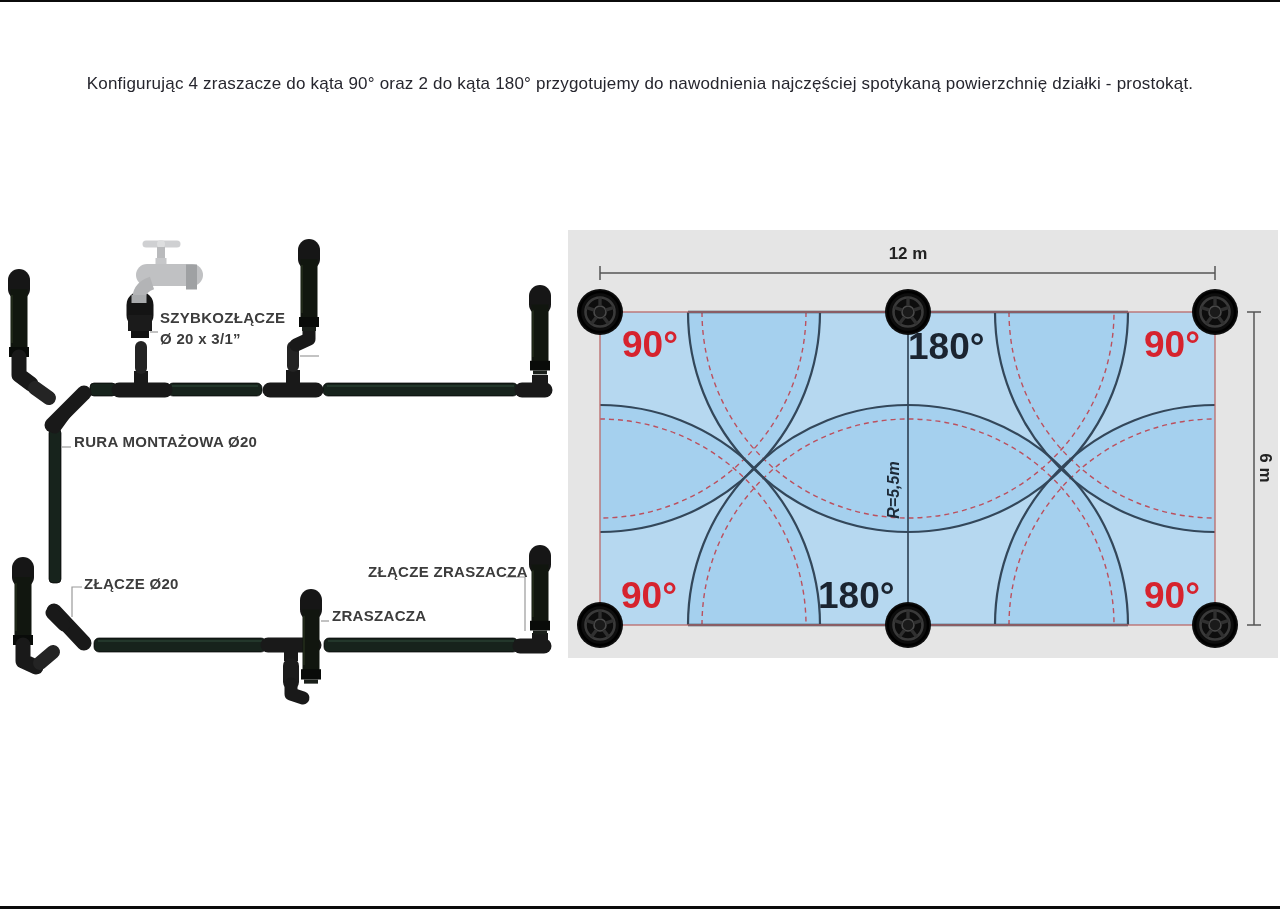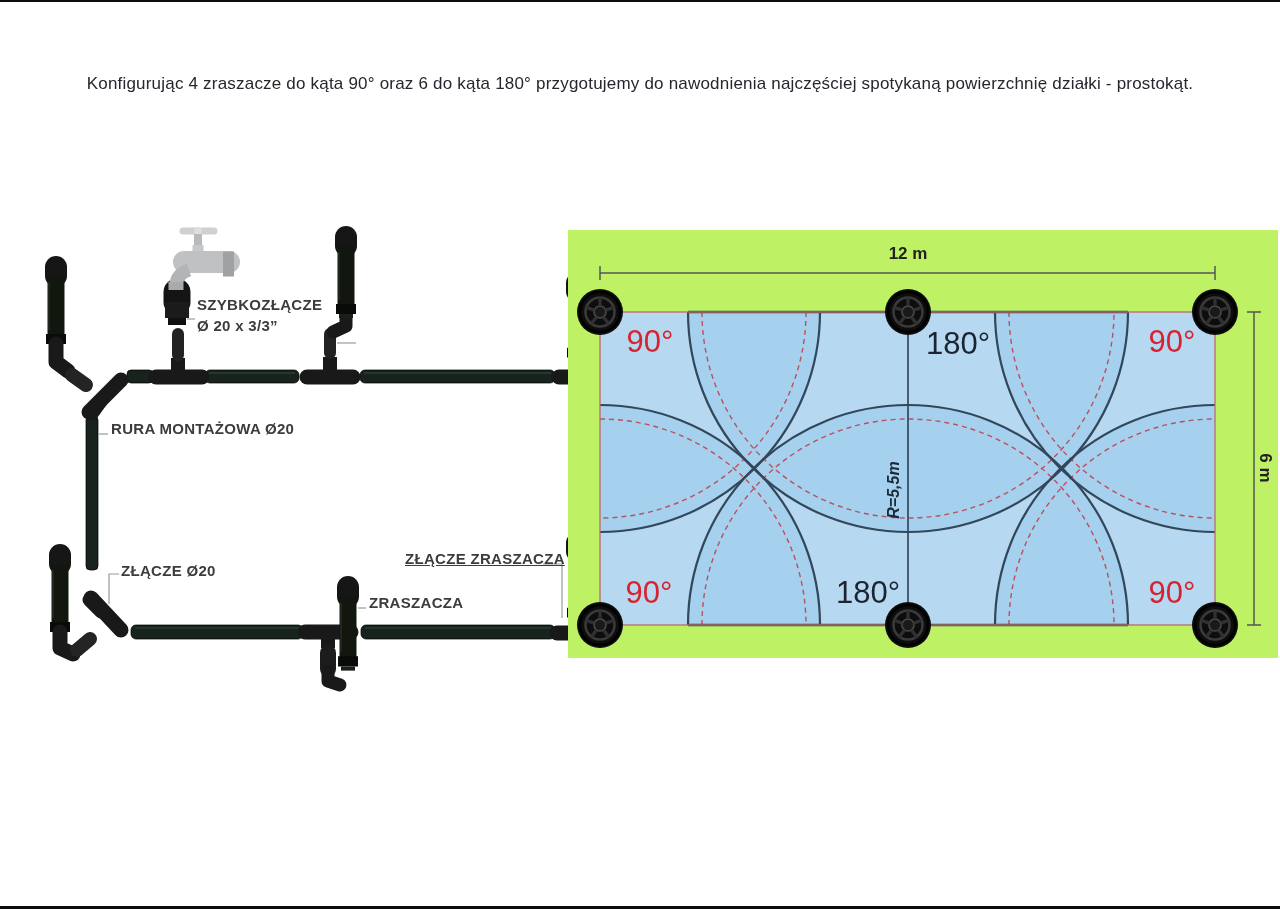--- a/index.html
+++ b/index.html
@@ -8,54 +8,54 @@
     font-family:"Liberation Sans","DejaVu Sans",sans-serif;overflow:hidden;
   }
   .edge{position:absolute;left:0;width:1280px;background:#0b0b0b;}
   .edge-top{top:0;height:2px;}
   .edge-bottom{bottom:0;height:3px;}
   .headline{
     position:absolute;top:74px;left:40px;width:1200px;text-align:center;
     font-size:17px;color:#26262e;letter-spacing:.2px;
   }
   
-  .assembly{position:absolute;left:0;top:222px;width:565px;height:487px;margin-left:37px;}
+  .assembly{position:absolute;left:0;top:235px;width:565px;height:487px;}
   .assembly svg{position:absolute;left:0;top:0;}
   .part-label{
     position:absolute;font-size:15px;font-weight:600;color:#3c3c3c;
     letter-spacing:.3px;line-height:21px;white-space:nowrap;
   }
   
-  .plan{position:absolute;left:568px;top:230px;width:710px;height:428px;background:#bef264;}
+  .plan{position:absolute;left:568px;top:230px;width:710px;height:428px;background:#e5e5e5;}
   .plan svg{position:absolute;left:0;top:0;}
   .dim-label{position:absolute;font-size:17px;font-weight:600;color:#222222;}
   .dim-12{left:240px;top:14px;width:200px;text-align:center;}
   .dim-6{left:672px;top:228px;width:50px;text-align:center;transform:rotate(90deg);transform-origin:center;}
   .radius-label{
     position:absolute;left:286px;top:251px;width:80px;text-align:center;
     font-size:16px;font-style:italic;font-weight:600;color:#1d2a38;
     transform:rotate(-90deg);transform-origin:center;
   }
-  .angle{position:absolute;font-weight:normal;font-size:31px;letter-spacing:0;}
+  .angle{position:absolute;font-weight:bold;font-size:37px;letter-spacing:0;}
   .angle-90{color:#d6232e;width:80px;text-align:center;}
-  .angle-180{color:#1b2430;width:100px;text-align:center;}
+  .angle-180{color:#1b2430;width:100px;text-align:left;}
   .a90-tl{left:42px;top:94px;}
   .a90-tr{left:564px;top:94px;}
   .a90-bl{left:41px;top:345px;}
   .a90-br{left:564px;top:345px;}
   .a180-t{left:340px;top:96px;}
   .a180-b{left:250px;top:345px;}
 </style>
 </head>
 <body>
 
 <div class="edge edge-top"></div>
 <div class="edge edge-bottom"></div>
 
-<div class="headline">Konfigurując 4 zraszacze do kąta 90° oraz 6 do kąta 180° przygotujemy do nawodnienia najczęściej spotykaną powierzchnię działki - prostokąt.</div>
+<div class="headline">Konfigurując 4 zraszacze do kąta 90° oraz 2 do kąta 180° przygotujemy do nawodnienia najczęściej spotykaną powierzchnię działki - prostokąt.</div>
 
 <div class="assembly">
   <svg width="565" height="487" viewBox="0 0 565 487">
     <defs>
       <g id="spr">
         <line x1="0" y1="1" x2="0" y2="8" stroke="#2a2a2a" stroke-width="9"></line>
         <line x1="0" y1="7" x2="0" y2="16" stroke="#161616" stroke-width="22" stroke-linecap="round"></line>
         <line x1="0" y1="16" x2="0" y2="80" stroke="#11160f" stroke-width="17"></line>
         <line x1="0" y1="74" x2="0" y2="84" stroke="#090b09" stroke-width="20"></line>
         <line x1="0" y1="84" x2="0" y2="88" stroke="#1a1f1a" stroke-width="14"></line>
@@ -148,26 +148,26 @@
 
     <g>
       <line x1="520" y1="411" x2="544" y2="411" stroke="#191919" stroke-width="15" stroke-linecap="round"></line>
       <line x1="540" y1="414" x2="540" y2="398" stroke="#191919" stroke-width="16"></line>
     </g>
     <use href="#spr" x="0" y="0" transform="translate(540,314) scale(1,0.97)"></use>
   </svg>
 
   <div class="part-label" style="left:160px;top:72px;">
     <div>SZYBKOZŁĄCZE</div>
-    <div>Ø 20 x 3/3”</div>
+    <div>Ø 20 x 3/1”</div>
   </div>
   <div class="part-label" style="left:74px;top:196px;">RURA MONTAŻOWA Ø20</div>
   <div class="part-label" style="left:84px;top:338px;">ZŁĄCZE Ø20</div>
   <div class="part-label" style="left:332px;top:370px;">ZRASZACZA</div>
-  <div class="part-label" style="left:368px;top:326px;text-decoration:underline;">ZŁĄCZE ZRASZACZA</div>
+  <div class="part-label" style="left:368px;top:326px;">ZŁĄCZE ZRASZACZA</div>
 </div>
 
 <div class="plan">
   <svg width="710" height="428" viewBox="0 0 710 428">
     <defs>
       <g id="sprHead">
         <circle r="23" fill="#0d0d0d"></circle>
         <circle r="20" fill="none" stroke="#000000" stroke-width="2.4"></circle>
         <circle r="14.5" fill="none" stroke="#3a3a3a" stroke-width="2.6"></circle>
         <circle r="6" fill="#1a1a1a" stroke="#4a4a4a" stroke-width="1.6"></circle>

